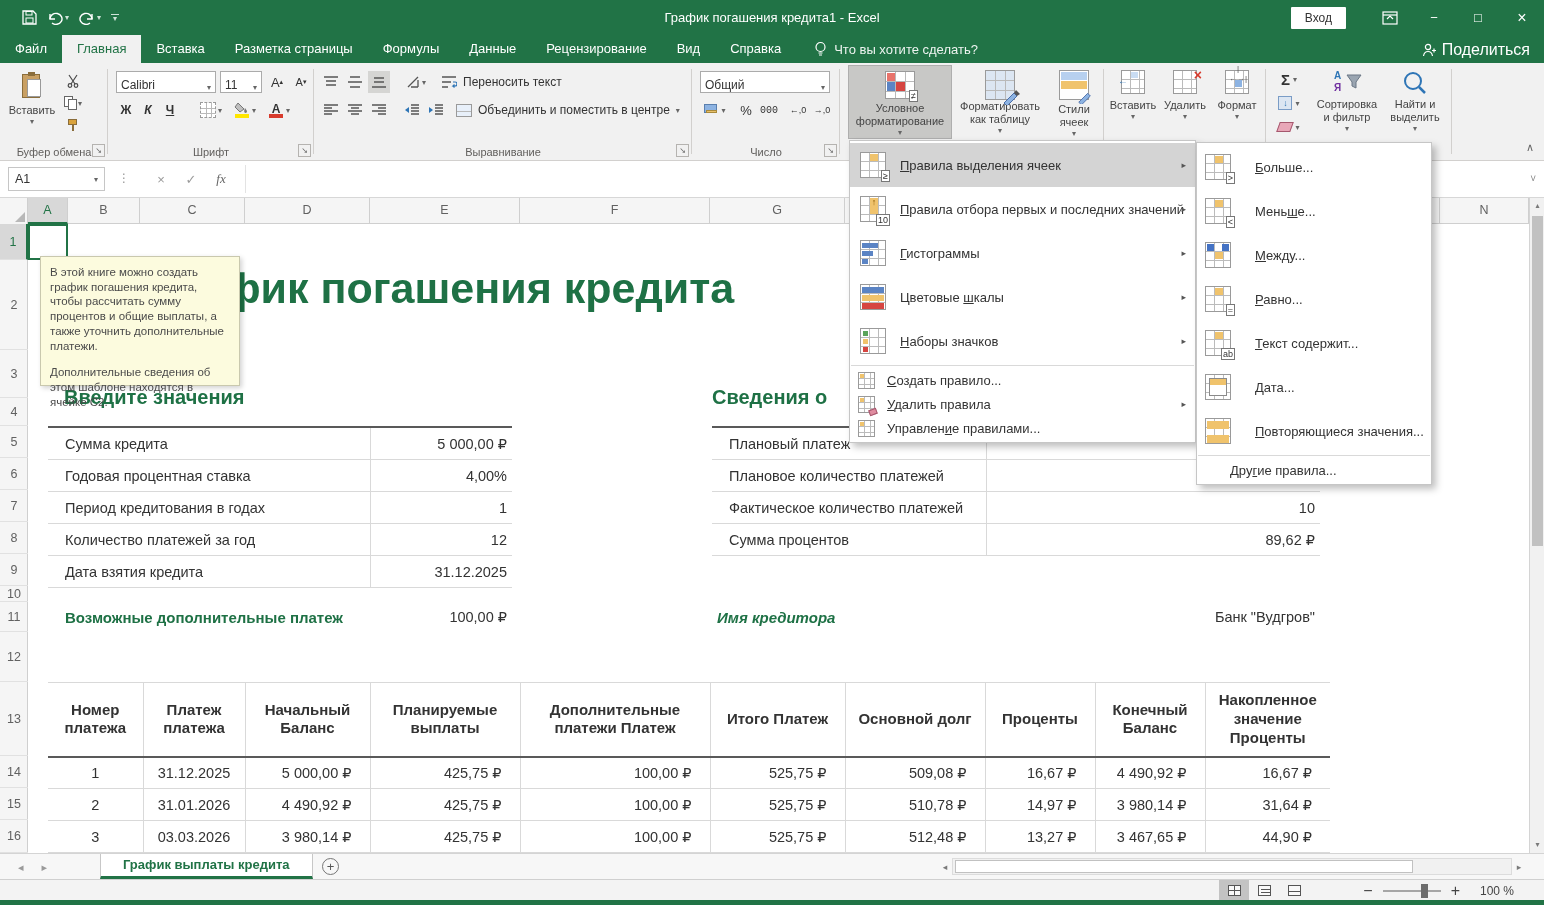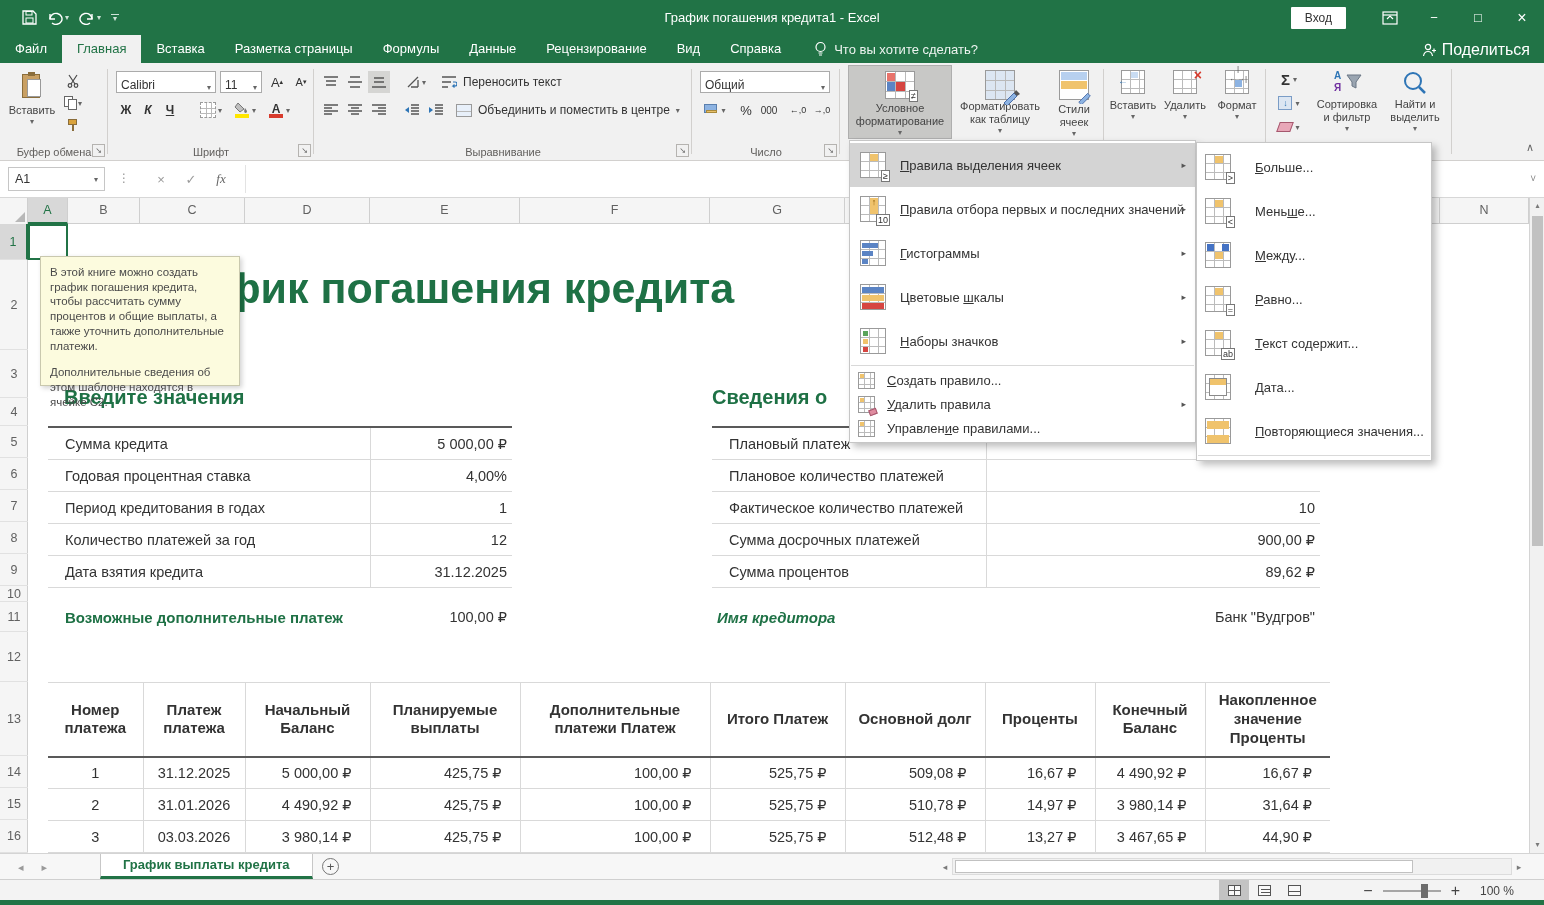--- a/index.html
+++ b/index.html
@@ -395,21 +395,21 @@
         <span class="caret">▾</span>
       </div>
       <div class="sbtn" style="left:8px;top:36px;width:30px;height:22px;gap:2px;">
         <span class="ico16" style="width:15px;height:13px;">
           <span style="position:absolute;left:0;top:0;width:13px;height:9px;background:#8db3e2;border:1px solid #5a7fae;"></span>
           <span style="position:absolute;left:2px;top:6px;width:11px;height:3px;background:#e8c06a;border:1px solid #a98a3c;"></span>
         </span>
         <span class="caret">▾</span>
       </div>
       <div class="sbtn" style="left:44px;top:36px;width:20px;height:22px;font-size:13px;">%</div>
-      <div class="sbtn" style="left:64px;top:36px;width:26px;height:22px;font-size:10px;">000</div>
+      <div class="sbtn" style="left:64px;top:36px;width:26px;height:22px;font-size:10px;font-family:Liberation Mono, monospace;">000</div>
       <div class="sbtn" style="left:94px;top:36px;width:24px;height:22px;font-size:9px;">←,0</div>
       <div class="sbtn" style="left:118px;top:36px;width:24px;height:22px;font-size:9px;">→,0</div>
       <div class="glabel">Число</div>
       <div class="launcher">↘</div>
     </div>
 
     <div class="rgroup" style="left:840px;width:264px;">
       <div class="bigbtn pressed" style="left:8px;top:2px;width:104px;height:74px;">
         <span class="cf-ribbon-ico">
             <span class="r1"></span>
@@ -599,24 +599,20 @@
           <span class="fl">Плановый платеж</span>
           <span class="fv" style="width: 334px;"></span>
         </div>
         <div class="form-row">
           <span class="fl">Плановое количество платежей</span>
           <span class="fv" style="width: 334px;"></span>
         </div>
         <div class="form-row">
           <span class="fl">Фактическое количество платежей</span>
           <span class="fv" style="width: 334px;">10</span>
-        </div>
-        <div class="form-row">
-          <span class="fl">Сумма досрочных платежей</span>
-          <span class="fv" style="width: 334px;">900,00 ₽</span>
         </div>
         <div class="form-row">
           <span class="fl">Сумма процентов</span>
           <span class="fv" style="width: 334px;">89,62 ₽</span>
         </div>
       </div>
     <div class="extra-row" style="left:684px;top:378px;width:608px;height:30px;">
       <span class="xl" style="padding-left:5px;font-style:italic;">Имя кредитора</span>
       <span class="xv" style="padding-right:5px;">Банк "Вудгров"</span>
     </div>
@@ -845,15 +841,18 @@
         <span class="mi-label"><u>Д</u>ата...</span>
       </div>
       <div class="mi">
         <span class="cfi i-duplicate-values i-duplicate">
           <span class="band" style="top: 2px; height: 8px;"></span>
           <span class="band" style="top: 16px; height: 8px;"></span>
         </span>
         <span class="mi-label"><u>П</u>овторяющиеся значения...</span>
       </div>
       <div class="mi-sep"></div>
+      <div class="mi footer">
+        <span class="mi-label" style="margin-left: 0px;">Дру<u>г</u>ие правила...</span>
+      </div>
     </div>
 
 </div>
 
 </body></html>

